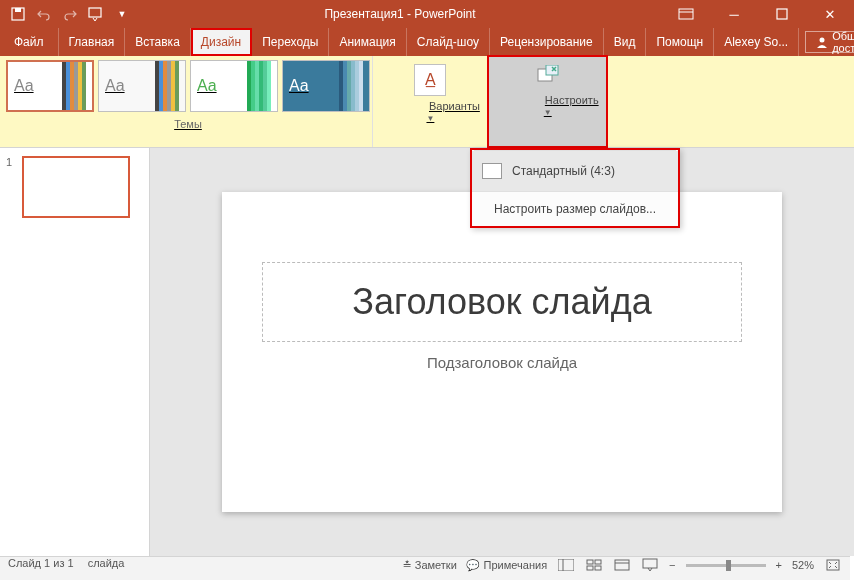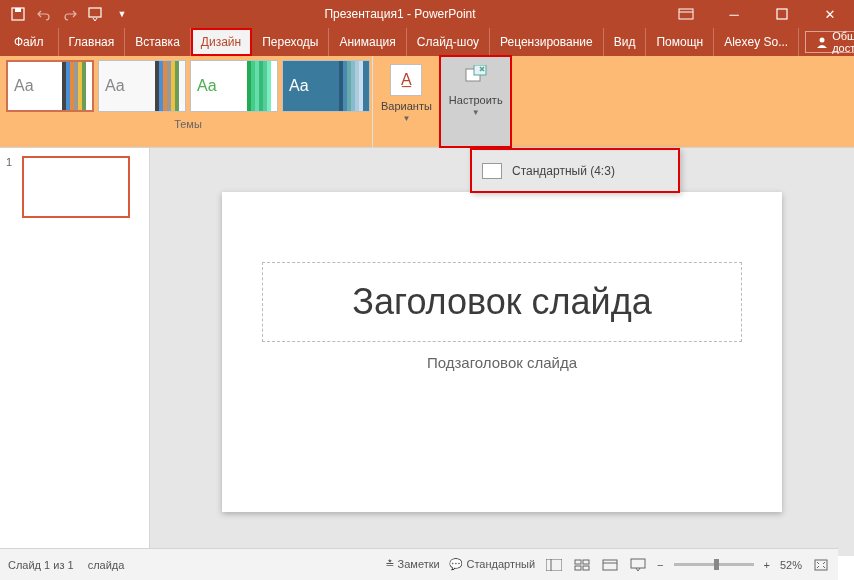--- a/index.html
+++ b/index.html
@@ -12,37 +12,37 @@
 .win-controls { display: flex; align-items: center; gap: 8px; padding-right: 4px; }
 .win-btn { width: 40px; height: 24px; display: flex; align-items: center; justify-content: center; color: #fff; font-size: 13px; }
 
 .ribbon-tabs { height: 28px; background: #b7472a; display: flex; align-items: stretch; color: #fff; font-size: 12px; }
 .tab { padding: 0 10px; display: flex; align-items: center; border-right: 1px solid rgba(255,255,255,0.25); cursor: pointer; white-space: nowrap; }
 .tab.file { padding: 0 14px; }
 .tab.active { background: #f3f3f3; color: #b7472a; outline: 2px solid #e00000; outline-offset: -2px; }
 .tab-right { margin-left: auto; display: flex; align-items: stretch; }
 .share-btn { padding: 0 10px; display: flex; align-items: center; gap: 4px; border: 1px solid rgba(255,255,255,0.5); margin: 3px 6px; font-size: 11px; }
 
-.ribbon-body { height: 92px; background: #fdba74; border-bottom: 1px solid #d4d4d4; display: flex; }
+.ribbon-body { height: 92px; background: #fef9c3; border-bottom: 1px solid #d4d4d4; display: flex; text-decoration: underline; }
 .themes-group { display: flex; flex-direction: column; padding: 4px 2px 2px 6px; }
 .theme-row { display: flex; gap: 4px; }
 .theme-thumb { width: 88px; height: 52px; border: 1px solid #c0c0c0; background: #fff; display: flex; align-items: center; justify-content: space-between; padding: 0 6px; font-size: 16px; cursor: pointer; }
 .theme-thumb.sel { border: 2px solid #d07050; }
 .theme-thumb .aa { color: #888; }
 .theme-thumb.t2 { background: #f8f8f8; }
 .theme-thumb.t3 .aa { color: #4caf50; }
 .theme-thumb.t4 { background: #3a7a9c; }
 .theme-thumb.t4 .aa { color: #fff; }
 .colorstrip { display: flex; height: 100%; }
 .colorstrip span { width: 4px; height: 100%; }
 .group-label { font-size: 11px; color: #666; text-align: center; margin-top: 6px; }
 
 .variants-group { display: flex; flex-direction: column; align-items: center; padding: 4px 8px 2px; border-left: 1px solid #e0e0e0; }
 .variants-icon { width: 32px; height: 32px; border: 1px solid #c0c0c0; display: flex; align-items: center; justify-content: center; margin-top: 4px; font-size: 16px; background: #fff; color: #b7472a; }
-.variants-label { font-size: 11px; color: #444; margin-top: 4px; }
+.variants-label { font-size: 11px; color: #444; margin-top: 4px; margin-left: 48px; }
 .dropdown-arrow { font-size: 8px; color: #666; margin-top: 2px; }
 
 .customize-group { display: flex; flex-direction: column; align-items: center; padding: 4px 8px 2px; border-left: 1px solid #e0e0e0; background: #d0d0d0; outline: 2px solid #e00000; outline-offset: -1px; }
 .customize-icon { width: 32px; height: 28px; display: flex; align-items: center; justify-content: center; font-size: 16px; margin-top: 2px; }
 
 .workspace { display: flex; height: 408px; background: #e6e6e6; }
 .slide-panel { width: 150px; background: #fff; border-right: 1px solid #d4d4d4; padding: 8px 0 0 6px; }
 .slide-num { font-size: 11px; color: #666; float: left; margin-right: 4px; }
 .slide-thumb { width: 108px; height: 62px; border: 2px solid #d85a3a; background: #fff; margin-left: 16px; }
 .slide-area { flex: 1; position: relative; display: flex; align-items: center; justify-content: center; padding: 20px 30px; }
@@ -55,21 +55,21 @@
 .dd-btn { display: flex; flex-direction: column; align-items: center; padding: 4px 6px; font-size: 11px; color: #444; cursor: pointer; }
 .dd-btn.sel { border: 1px solid #f0a060; background: #fff4e8; }
 .dd-btn-icon { width: 32px; height: 22px; border: 1px solid #888; background: #fff; margin-bottom: 4px; display: flex; align-items: center; justify-content: center; }
 .dd-btn-icon.fmt { border: 1px solid #888; background: linear-gradient(135deg,#fff 40%,#aed0ea 40%); }
 .dd-sep { height: 1px; background: #e0e0e0; margin: 0 2px; }
 .dd-item { display: flex; align-items: center; padding: 12px 10px; font-size: 12px; color: #444; cursor: pointer; gap: 10px; }
 .dd-item.sel { background: #e8e8e8; }
 .dd-item-swatch { width: 24px; height: 16px; border: 1px solid #999; background: #fff; }
 .dd-item.custom { justify-content: center; border-top: 1px solid #e0e0e0; padding: 10px 0; }
 
-.statusbar { position: absolute; bottom: 0; left: 0; right: 16px; height: 32px; background: #f3f3f3; border-top: 1px solid #d4d4d4; display: flex; align-items: center; font-size: 11px; color: #555; padding: 0 8px; }
+.statusbar { position: absolute; bottom: 0; left: 0; right: 4px; height: 24px; background: #f3f3f3; border-top: 1px solid #d4d4d4; display: flex; align-items: flex-start; font-size: 11px; color: #555; padding: 0 8px; }
 .sb-left { display: flex; gap: 14px; }
 .sb-right { margin-left: auto; display: flex; align-items: center; gap: 10px; }
 .sb-icon { width: 18px; height: 16px; display: flex; align-items: center; justify-content: center; }
 .zoom-slider { width: 80px; height: 3px; background: #bbb; position: relative; }
 .zoom-slider::after { content: ""; position: absolute; left: 40px; top: -4px; width: 5px; height: 11px; background: #888; }
 
 svg { display: block; }
 </style>
 </head>
 <body>
@@ -223,30 +223,33 @@
     </div>
   </div>
 </div>
 
 <div class="dropdown-panel">
   <div class="dd-sep"></div>
   <div class="dd-item sel">
     <div class="dd-item-swatch" style="width:20px;height:16px;"></div>
     <span>Стандартный (4:3)</span>
   </div>
+  <div class="dd-item custom">
+    <span>Настроить размер слайдов...</span>
+  </div>
 </div>
 
 <div class="statusbar">
   <div class="sb-left">
     <span>Слайд 1 из 1</span>
     <span>слайда</span>
   </div>
   <div class="sb-right">
     <span>≛ <span>Заметки</span></span>
-    <span>💬 <span>Стандартный</span></span>
+    <span>💬 <span>Примечания</span></span>
     <span class="sb-icon">
         <svg width="16" height="12" viewBox="0 0 16 12">
           <rect x="0" y="0" width="16" height="12" fill="none" stroke="#666"></rect>
           <line x1="5" y1="0" x2="5" y2="12" stroke="#666"></line>
         </svg>
       </span>
     <span class="sb-icon">
         <svg width="16" height="12" viewBox="0 0 16 12">
           <rect x="1" y="1" width="6" height="4" fill="none" stroke="#666"></rect>
           <rect x="9" y="1" width="6" height="4" fill="none" stroke="#666"></rect>

